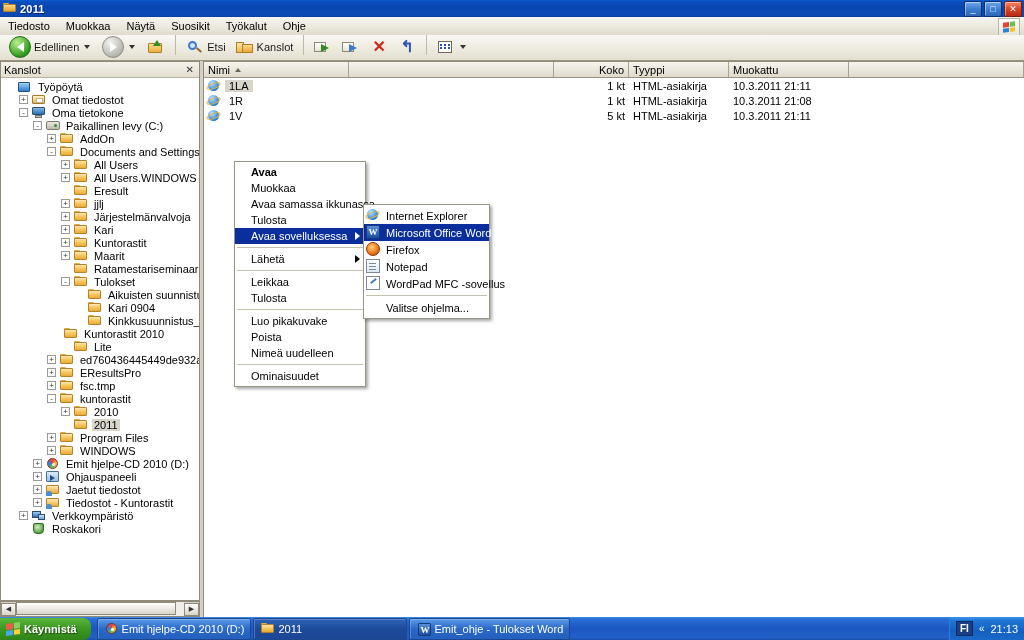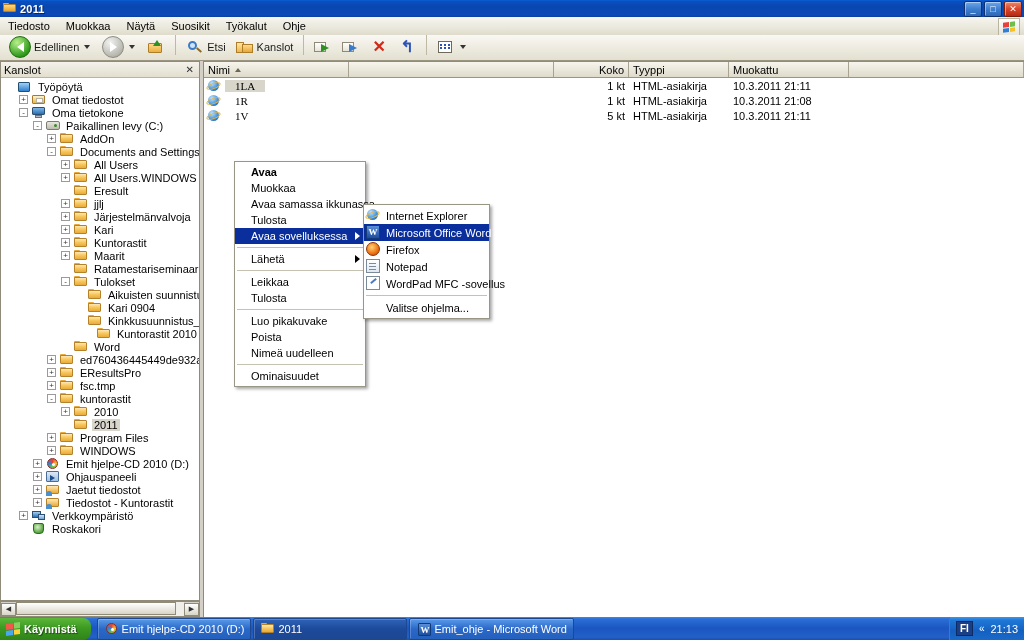--- a/index.html
+++ b/index.html
@@ -187,21 +187,21 @@
   .ch.num{justify-content:flex-end;}
   .sortarrow{width:0;height:0;border-left:3px solid transparent;border-right:3px solid transparent;border-bottom:4px solid #6b6757;margin-left:5px;}
   .rows{position:relative;}
   .frow{display:flex;height:15px;align-items:center;font-size:11px;color:#000;}
   .fname{display:flex;align-items:center;box-sizing:border-box;padding-left:3px;}
   .ie-ico{width:15px;height:13px;position:relative;margin-right:3px;flex:0 0 auto;}
   .ie-ico:before{content:"";position:absolute;left:1px;top:1px;width:11px;height:11px;border-radius:50%;
     background:radial-gradient(circle at 35% 30%,#bfe4ff,#2a7fd0 70%,#1b4f8c);}
   .ie-ico:after{content:"";position:absolute;left:-1px;top:4px;width:15px;height:6px;
     border:1px solid #e8b23a;border-radius:50%;box-sizing:border-box;transform:rotate(-20deg);background:transparent;}
-  .fname .nm{background:#d8d5cb;padding:0 10px;font-family:Liberation Serif, serif;}
+  .fname .nm{background:#d8d5cb;padding:0 4px;}
   .cell{box-sizing:border-box;padding:0 4px;white-space:nowrap;}
   .cell.num{text-align:right;}
 
   
   .ctxmenu{
     position:absolute;background:#fff;border:1px solid #9a9686;
     box-shadow:2px 2px 3px rgba(0,0,0,.35);padding:2px 0;font-size:11px;
   }
   .ctxmenu.level1{left:234px;top:100px;width:130px;}
   .ctxmenu.level2{left:363px;top:143px;width:125px;}
@@ -488,33 +488,33 @@
             </span>
             <span class="tlabel">Kari 0904</span>
           </div>
           <div class="tnode" style="padding-left: 74px;">
             <span class="exp none"></span>
             <span class="tico">
               <span class="f-ico"></span>
             </span>
             <span class="tlabel">Kinkkusuunnistus_2009</span>
           </div>
-          <div class="tnode" style="padding-left: 50px; justify-content: flex-end;">
+          <div class="tnode" style="padding-left: 50px;">
             <span class="exp none"></span>
             <span class="tico">
               <span class="f-ico"></span>
             </span>
             <span class="tlabel">Kuntorastit 2010</span>
           </div>
           <div class="tnode" style="padding-left: 60px;">
             <span class="exp none"></span>
             <span class="tico">
               <span class="f-ico"></span>
             </span>
-            <span class="tlabel">Word</span>
+            <span class="tlabel">Lite</span>
           </div>
           <div class="tnode" style="padding-left: 46px;">
             <span class="exp">+</span>
             <span class="tico">
               <span class="f-ico"></span>
             </span>
             <span class="tlabel">ed760436445449de932ad5effa42</span>
           </div>
           <div class="tnode" style="padding-left: 46px;">
             <span class="exp">+</span>
@@ -765,21 +765,21 @@
         <div class="taskitem active">
           <span class="ti-ico">
             <span class="f-ico"></span>
           </span>
           <span>2011</span>
         </div>
         <div class="taskitem">
           <span class="ti-ico">
             <span class="mi-word">W</span>
           </span>
-          <span>Emit_ohje - Microsoft Word</span>
+          <span>Emit_ohje - Tulokset Word</span>
         </div>
       </div>
     <div class="tray">
       <span class="lang">FI</span>
       <span class="chev">«</span>
       <span>21:13</span>
     </div>
   </div>
 
 </div>

